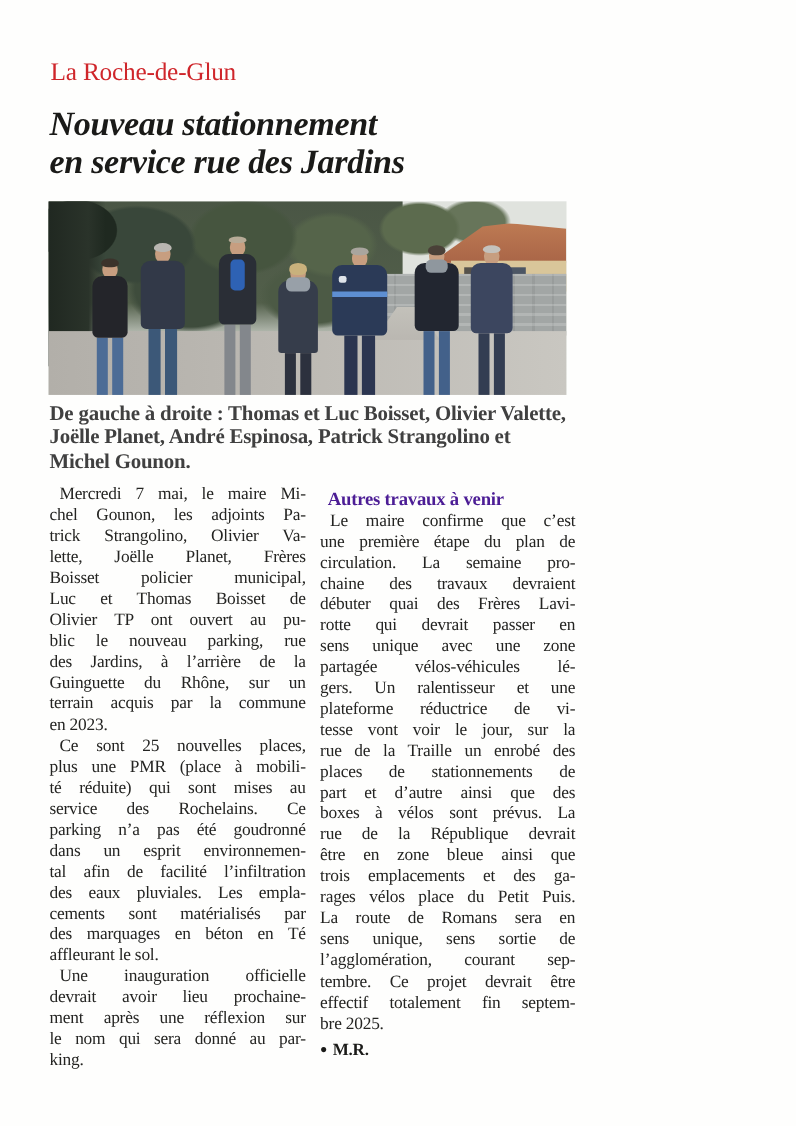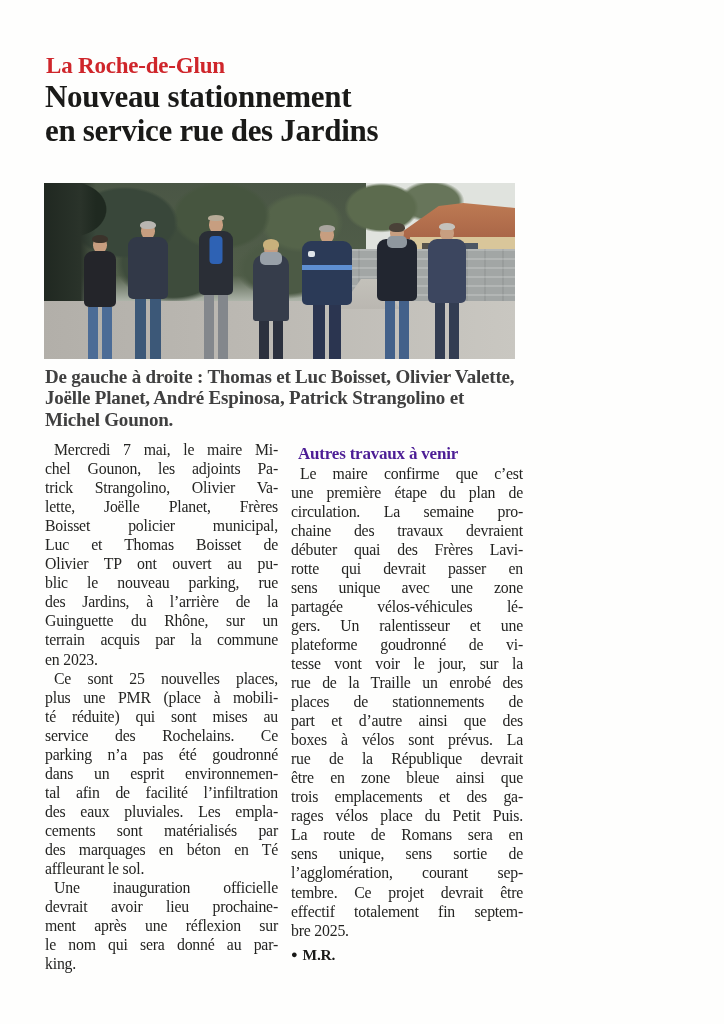--- a/index.html
+++ b/index.html
@@ -3,25 +3,25 @@
 <meta charset="utf-8">
 <style>
   html,body{margin:0;padding:0;background:#ffffff;}
   .page{
     position:relative;width:724px;height:1024px;background:#fefefd;
     font-family:"Liberation Serif","DejaVu Serif",serif;color:#222220;overflow:hidden;
   }
   
   .kicker{
     position:absolute;left:46px;top:53px;
-    font-size:23px;font-weight:bold;color:#cf262b;letter-spacing:-0.2px;
+    font-size:23px;font-weight:normal;color:#cf262b;letter-spacing:-0.2px;
   }
   .headline{
-    position:absolute;left:45px;top:80px;margin:0;
-    font-size:31px;line-height:34px;font-weight:bold;color:#1a1a18;letter-spacing:-0.3px;
+    position:absolute;left:45px;top:96px;margin:0;
+    font-size:31px;line-height:34px;font-weight:bold;color:#1a1a18;letter-spacing:-0.3px;font-style:italic;
   }
   
   .photo{
     position:absolute;left:44px;top:183px;width:471px;height:176px;
     background:#e0e3de;overflow:hidden;
   }
   .ph-trees{
     position:absolute;left:0;top:0;width:322px;height:132px;
     background:
       radial-gradient(60px 45px at 8% 20%,#1f2920 0%,#1f2920 60%,transparent 62%),
@@ -254,21 +254,21 @@
       <div class="para">
           <div class="tline first">Le maire confirme que c’est</div>
           <div class="tline">une première étape du plan de</div>
           <div class="tline">circulation. La semaine pro-</div>
           <div class="tline">chaine des travaux devraient</div>
           <div class="tline">débuter quai des Frères Lavi-</div>
           <div class="tline">rotte qui devrait passer en</div>
           <div class="tline">sens unique avec une zone</div>
           <div class="tline">partagée vélos-véhicules lé-</div>
           <div class="tline">gers. Un ralentisseur et une</div>
-          <div class="tline">plateforme goudronné de vi-</div>
+          <div class="tline">plateforme réductrice de vi-</div>
           <div class="tline">tesse vont voir le jour, sur la</div>
           <div class="tline">rue de la Traille un enrobé des</div>
           <div class="tline">places de stationnements de</div>
           <div class="tline">part et d’autre ainsi que des</div>
           <div class="tline">boxes à vélos sont prévus. La</div>
           <div class="tline">rue de la République devrait</div>
           <div class="tline">être en zone bleue ainsi que</div>
           <div class="tline">trois emplacements et des ga-</div>
           <div class="tline">rages vélos place du Petit Puis.</div>
           <div class="tline">La route de Romans sera en</div>

